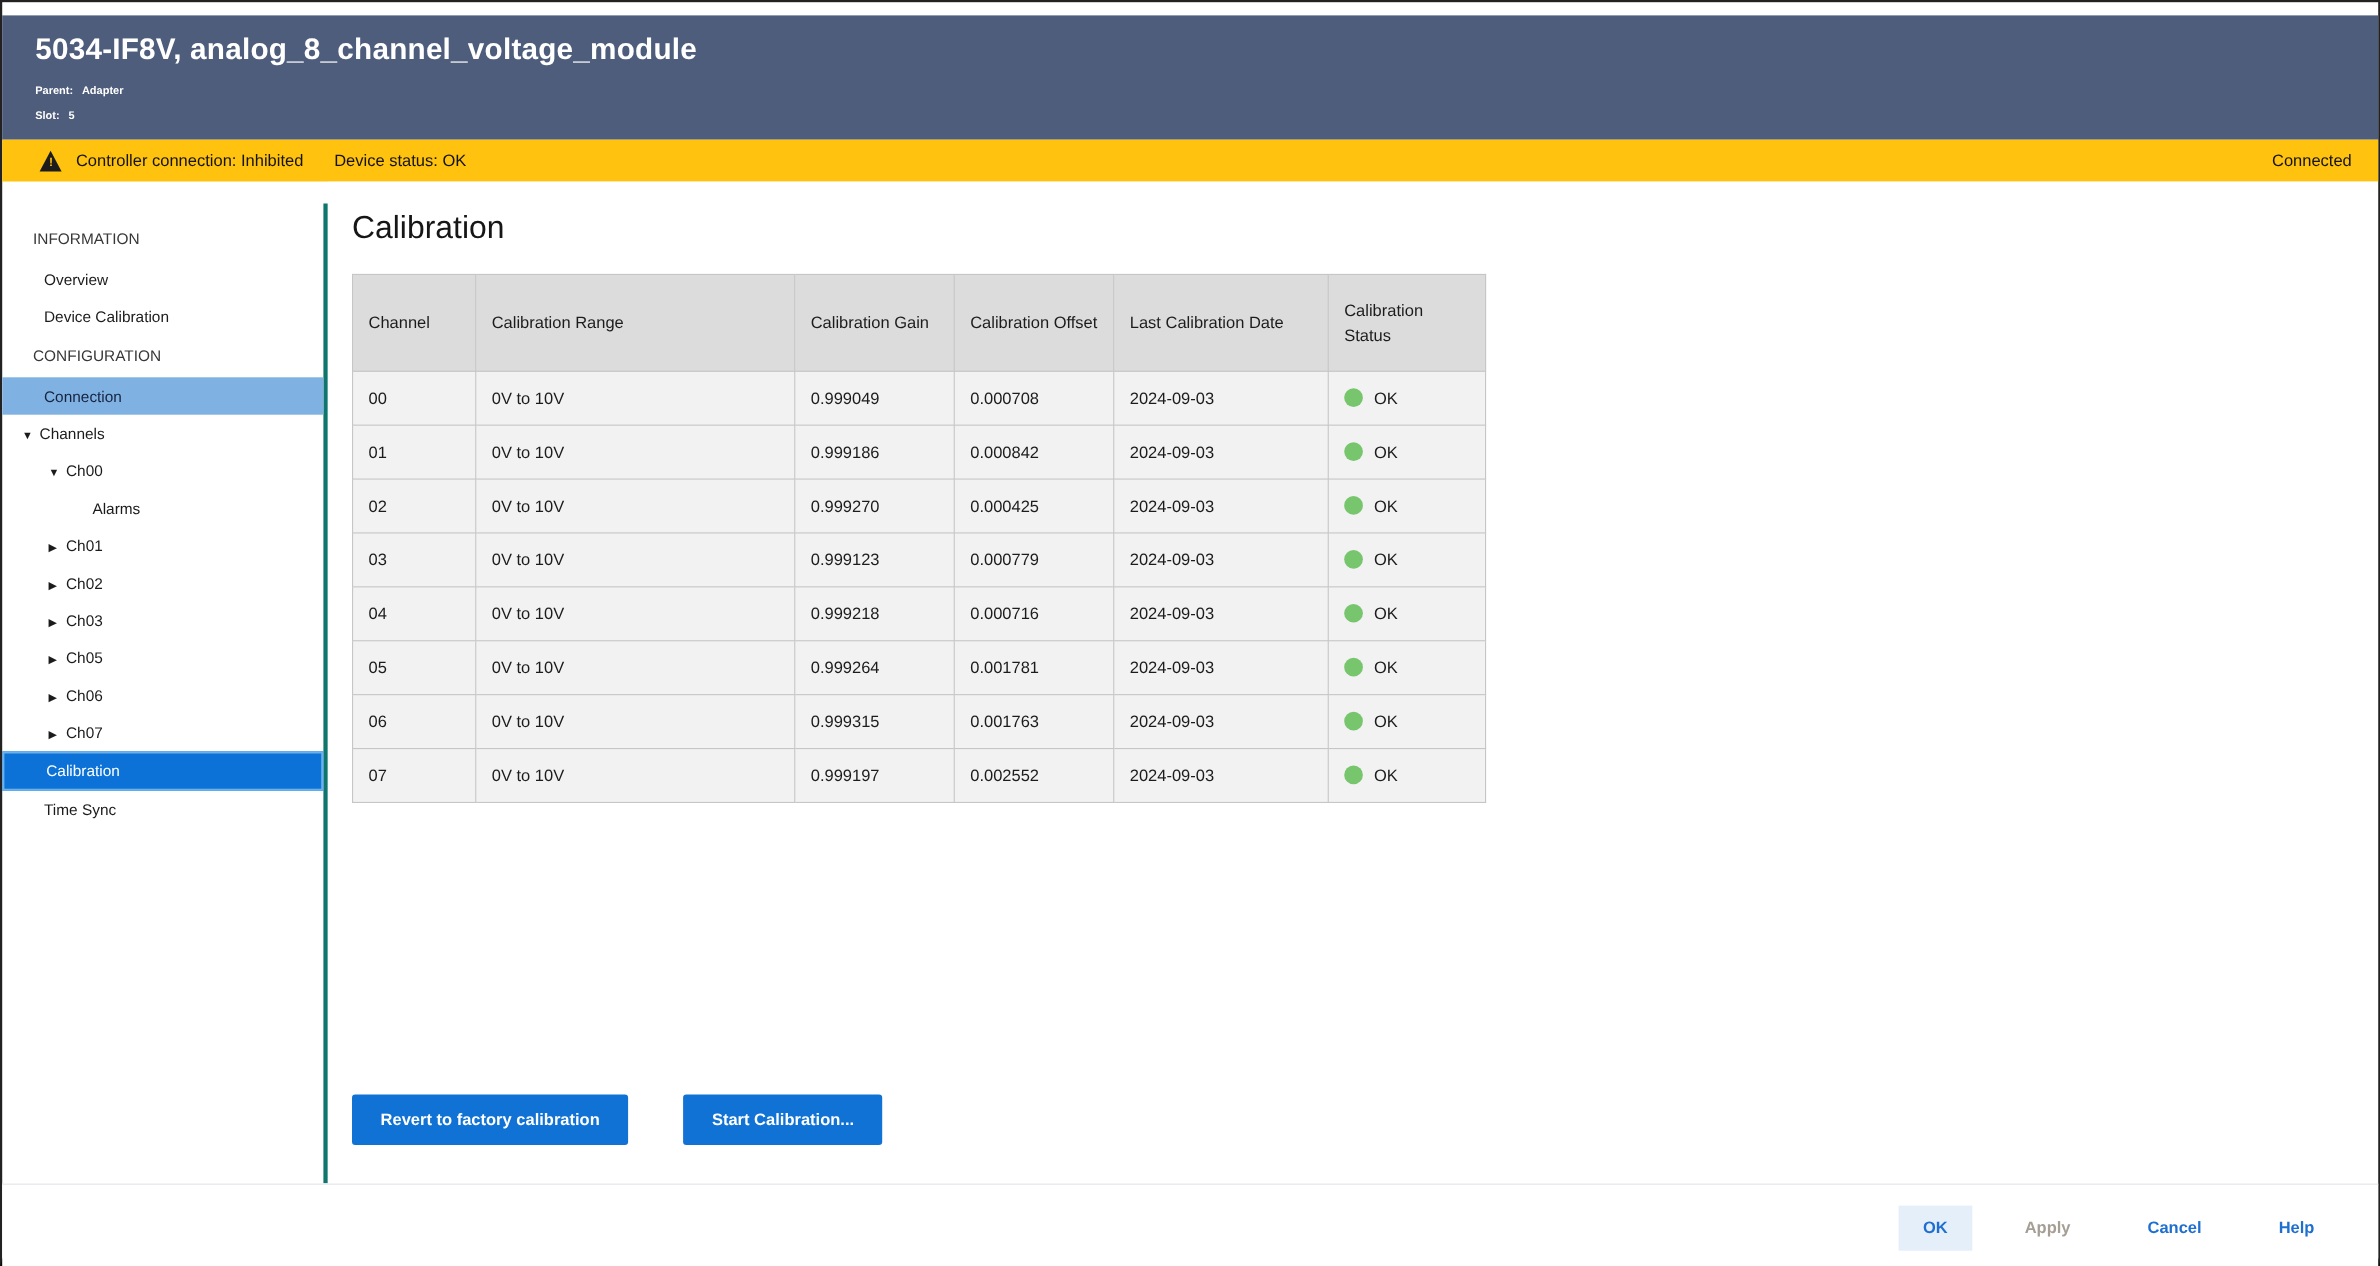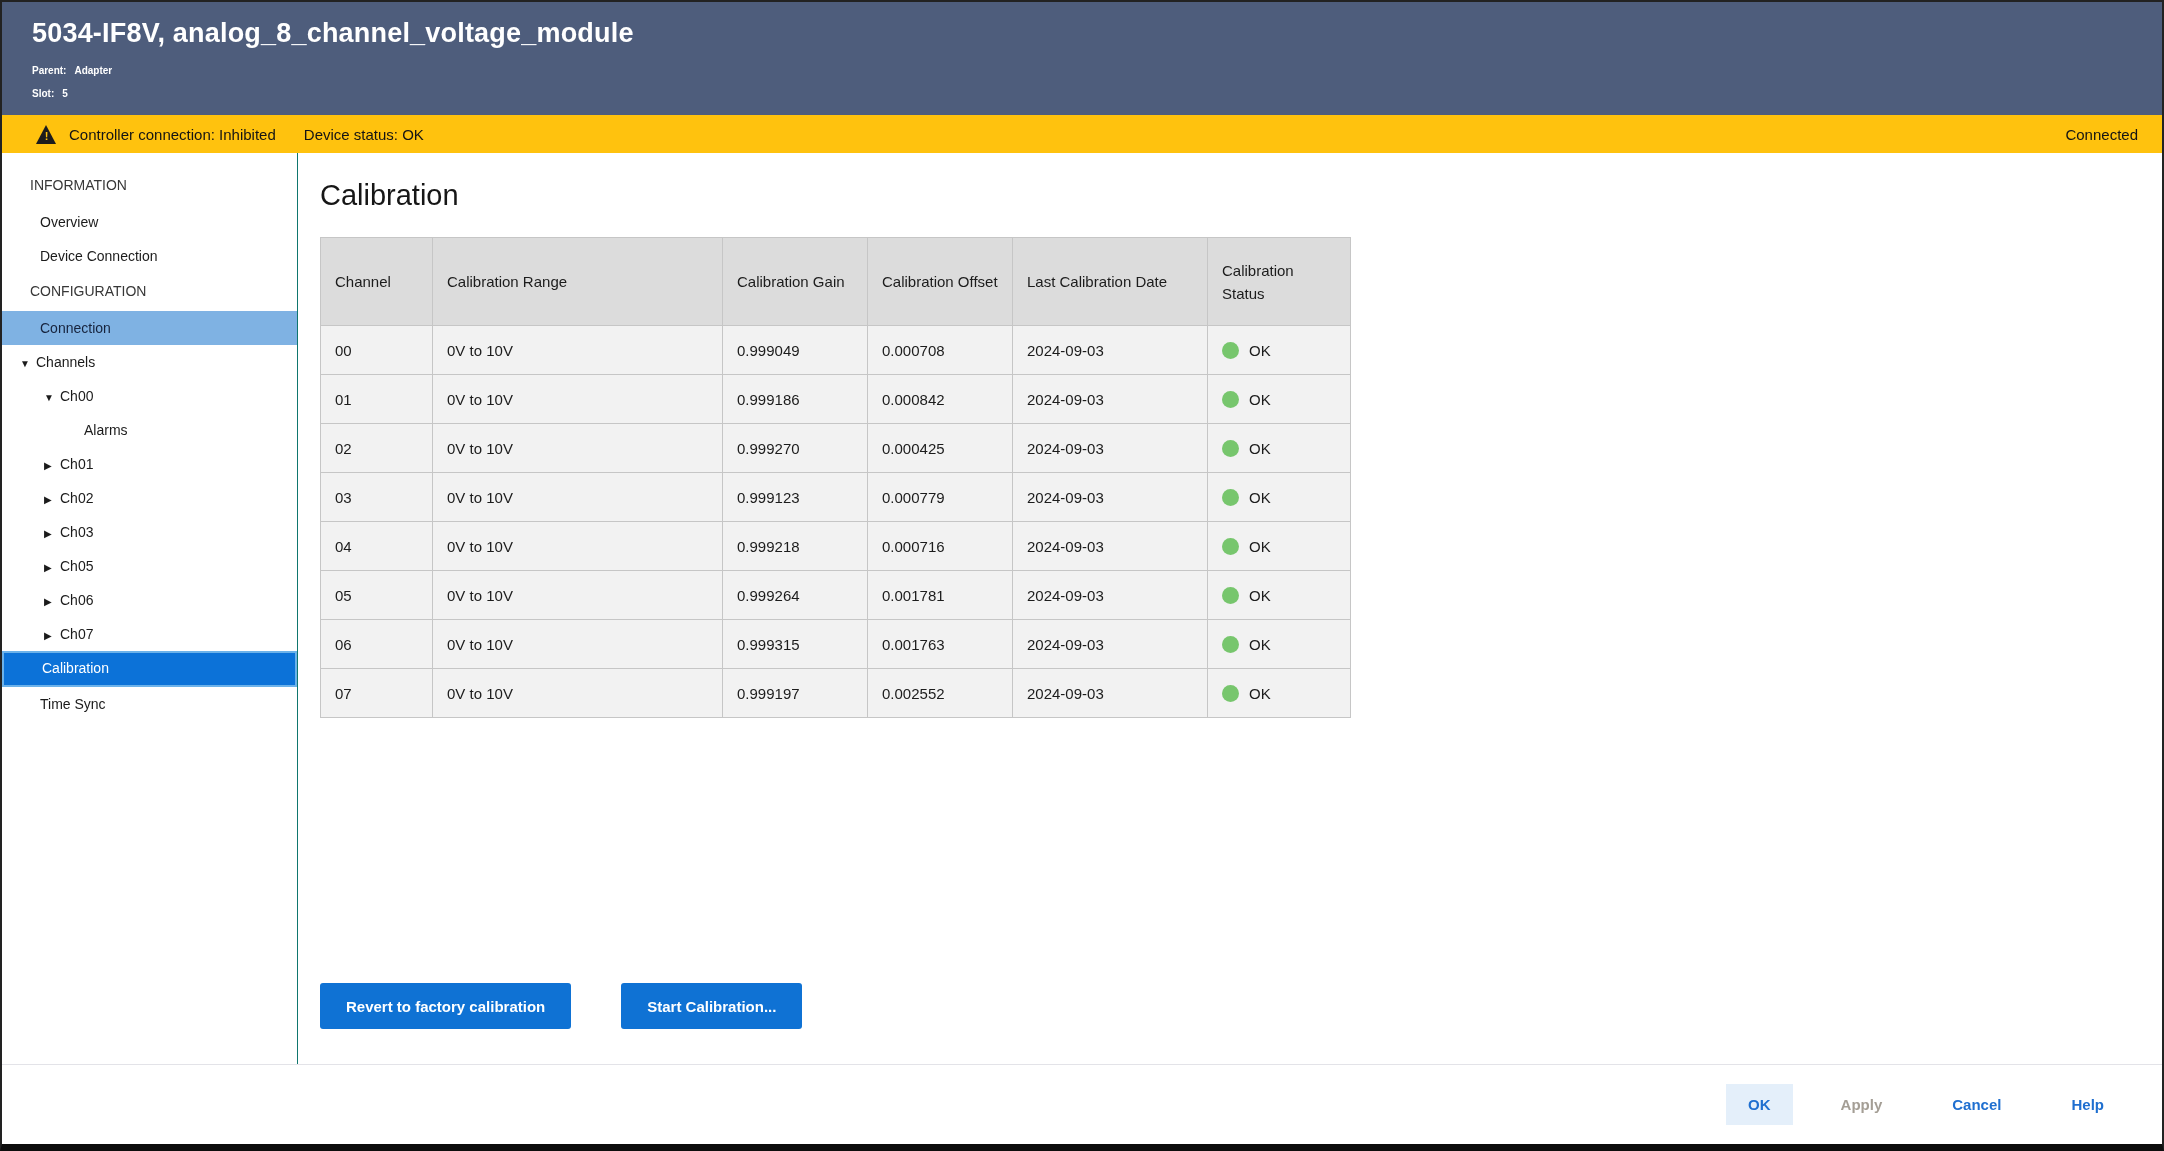--- a/index.html
+++ b/index.html
@@ -15,20 +15,21 @@
     border-bottom: 7px solid #0d0d0d;
     display: flex; flex-direction: column;
     background: #fff;
   }
   
   .titlebar {
     height: 113px; flex: 0 0 113px;
     background: var(--titlebar-bg, #4e5d7c);
     color: #fff;
     padding: 16px 0 0 30px;
+    margin-top: 12px;
   }
   .titlebar h1 { font-size: 27px; font-weight: bold; letter-spacing: .2px; margin-bottom: 10px; }
   .titlebar .meta { font-size: 10px; font-weight: bold; line-height: 23px; }
   .titlebar .meta .lbl { margin-right: 8px; }
   
   .alertbar {
     height: 38px; flex: 0 0 38px;
     background: var(--alert-bg, #ffc20e);
     display: flex; align-items: center;
     padding: 0 24px 0 34px;
@@ -50,23 +51,23 @@
     text-align: center; font-size: 11px; font-weight: bold;
     color: var(--alert-bg, #ffc20e); z-index: 1;
   }
   .alertbar .gap { width: 28px; }
   .alertbar .spacer { flex: 1; }
   
   .bodyrow { flex: 0 0 911px; height: 911px; display: flex; overflow: hidden; }
   
   .sidebar {
     width: 296px; flex: 0 0 296px;
-    border-right: 1px solid #0f766e;
+    border-right: 4px solid #0f766e;
     padding-top: 14px;
-    font-size: 14px; color: #1b1b1b;
+    font-size: 14px; color: #1b1b1b; margin-top: 20px;
   }
   .side-section { padding: 10px 0 12px 28px; color: #373737; }
   .side-item { height: 34px; line-height: 34px; cursor: default; white-space: nowrap; }
   .p18 { padding-left: 18px; }
   .p38 { padding-left: 38px; }
   .p42 { padding-left: 42px; }
   .p82 { padding-left: 82px; }
   .arrow { display: inline-block; width: 16px; font-size: 10px; color: #1b1b1b; }
   .side-item.highlight {
     background: var(--highlight-bg, #7fb2e3);
@@ -151,21 +152,21 @@
     <span class="gap"></span>
     <span>Device status: OK</span>
     <span class="spacer"></span>
     <span>Connected</span>
   </div>
 
   <div class="bodyrow">
     <nav class="sidebar">
       <div class="side-section">INFORMATION</div>
       <div class="side-item p38"><span>Overview</span></div>
-      <div class="side-item p38"><span>Device Connection</span></div>
+      <div class="side-item p38"><span>Device Calibration</span></div>
 
       <div class="side-section">CONFIGURATION</div>
       <div class="side-item highlight p38"><span>Connection</span></div>
       <div class="side-item p18"><span class="arrow">▼</span><span>Channels</span></div>
       <div class="side-item p42"><span class="arrow">▼</span><span>Ch00</span></div>
       <div class="side-item p82"><span>Alarms</span></div>
       <div class="side-item p42"><span class="arrow">▶</span><span>Ch01</span></div>
       <div class="side-item p42"><span class="arrow">▶</span><span>Ch02</span></div>
       <div class="side-item p42"><span class="arrow">▶</span><span>Ch03</span></div>
       <div class="side-item p42"><span class="arrow">▶</span><span>Ch05</span></div>

